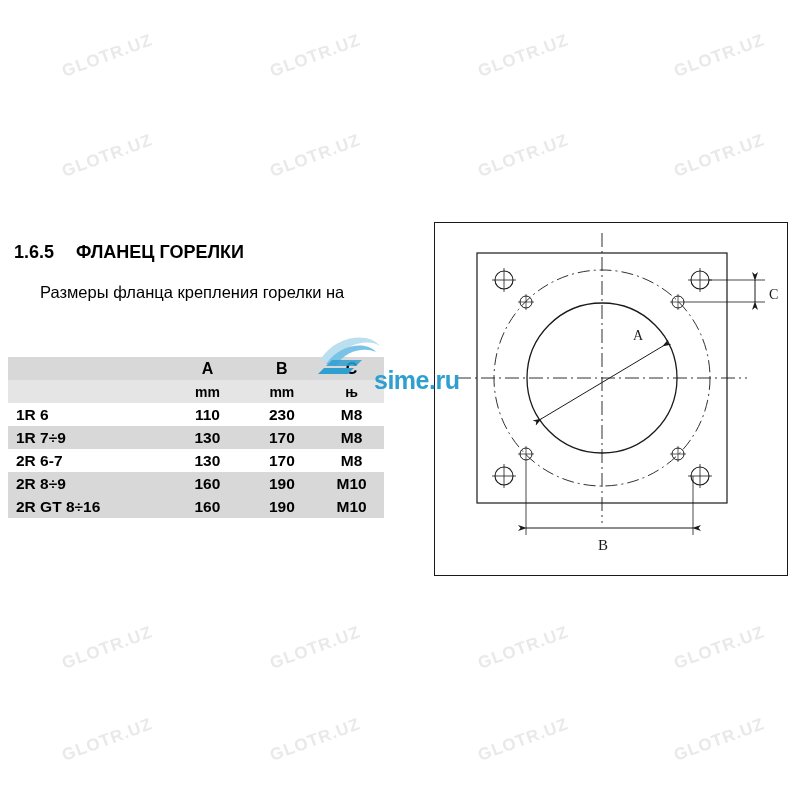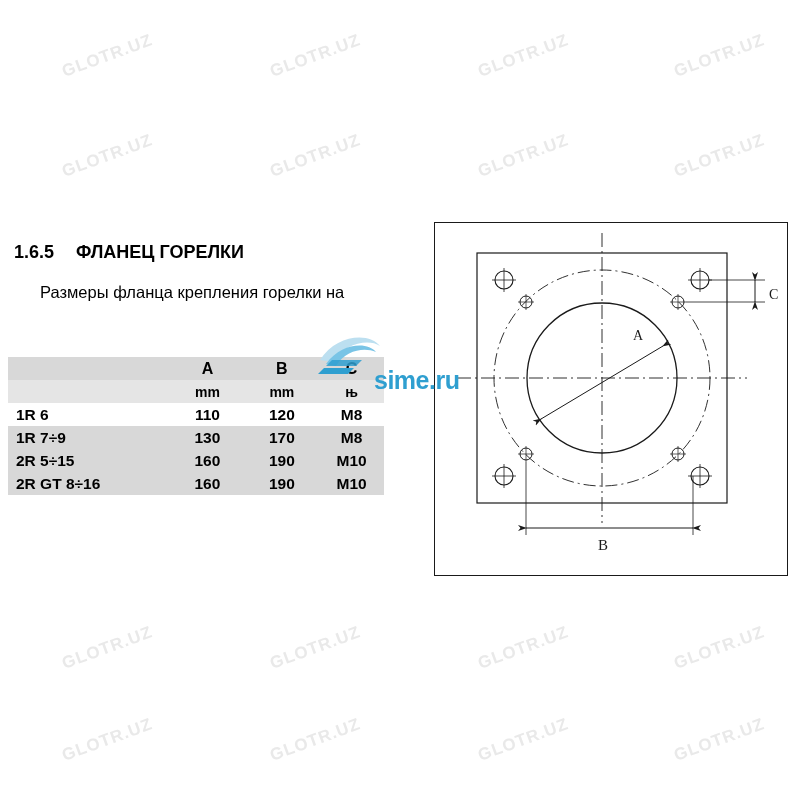--- a/index.html
+++ b/index.html
@@ -158,31 +158,37 @@
         <th class="c-name"></th>
         <th class="c-a">mm</th>
         <th class="c-b">mm</th>
         <th class="c-c">њ</th>
       </tr>
     </thead>
     <tbody id="tbl-body">
         <tr class="row-white">
           <td class="c-name">1R 6</td>
           <td class="c-a">110</td>
-          <td class="c-b">120</td>
+          <td class="c-b">230</td>
           <td class="c-c">M8</td>
         </tr>
         <tr class="row-grey">
           <td class="c-name">1R 7÷9</td>
           <td class="c-a">130</td>
           <td class="c-b">170</td>
           <td class="c-c">M8</td>
         </tr>
+        <tr class="row-white">
+          <td class="c-name">2R 6-7</td>
+          <td class="c-a">130</td>
+          <td class="c-b">170</td>
+          <td class="c-c">M8</td>
+        </tr>
         <tr class="row-grey">
-          <td class="c-name">2R 5÷15</td>
+          <td class="c-name">2R 8÷9</td>
           <td class="c-a">160</td>
           <td class="c-b">190</td>
           <td class="c-c">M10</td>
         </tr>
         <tr class="row-grey">
           <td class="c-name">2R GT 8÷16</td>
           <td class="c-a">160</td>
           <td class="c-b">190</td>
           <td class="c-c">M10</td>
         </tr>

